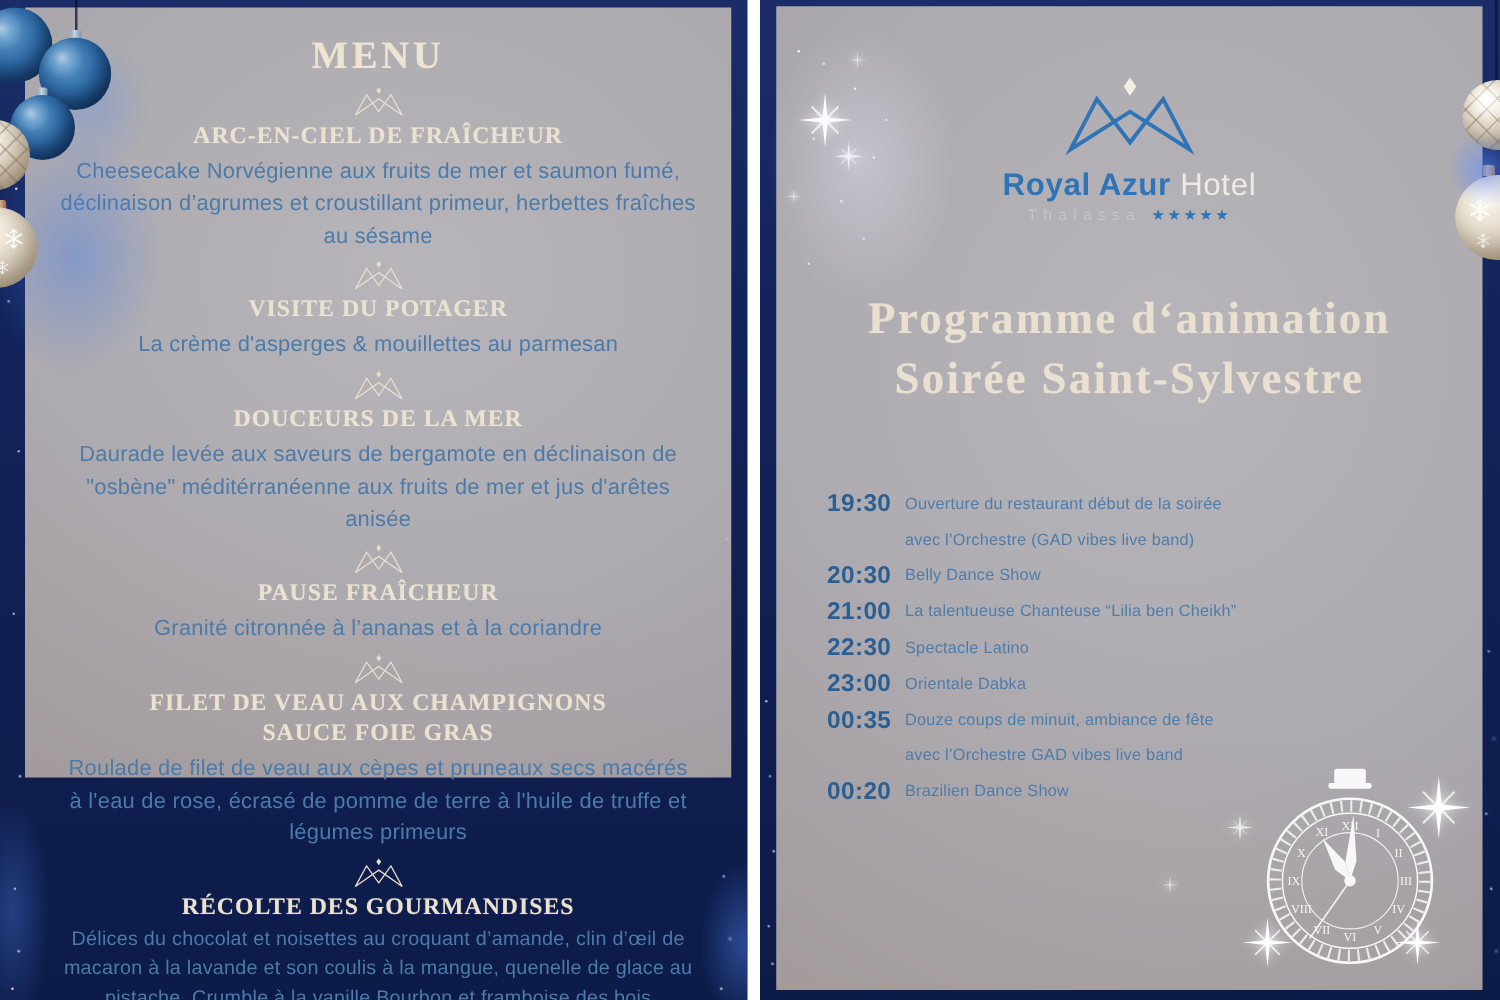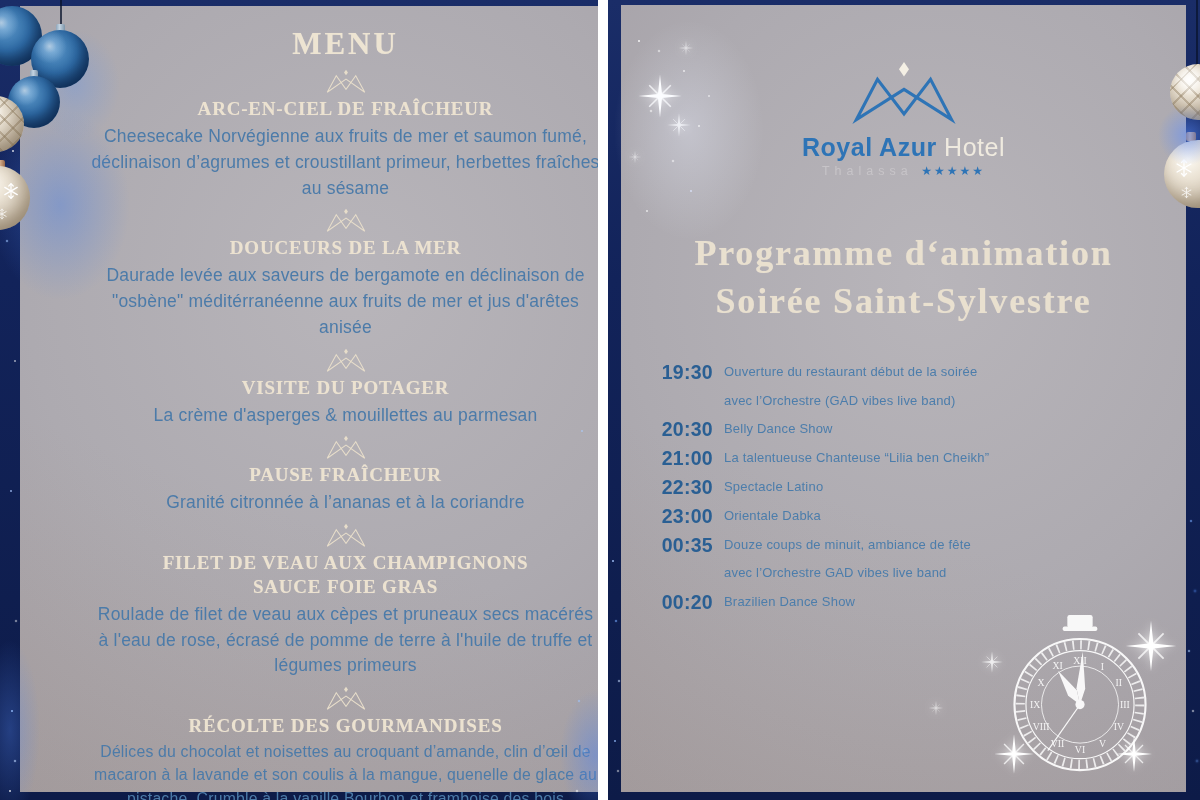--- a/index.html
+++ b/index.html
@@ -10,21 +10,21 @@
   }
   .panel{position:absolute;top:0;height:800px;overflow:hidden;}
   .panel-left{left:0;width:598px;background:linear-gradient(180deg,#1a2d68 0%,#12235a 35%,#0d1b48 100%);}
   .panel-right{left:608px;width:592px;background:linear-gradient(180deg,#1a2d68 0%,#12235a 35%,#0d1b48 100%);}
   .card{
     position:absolute;
     background:
       linear-gradient(200deg,rgba(0,0,0,0) 62%,rgba(166,136,104,.12) 100%),
       radial-gradient(120% 95% at 55% 35%, #b8b5ba 0%, #adaab0 45%, #a29da3 82%, #9c959c 100%);
   }
-  .card-left{left:20px;top:6px;width:565px;height:786px;padding-left:43px;}
+  .card-left{left:20px;top:6px;width:565px;height:616px;}
   .card-right{left:13px;top:5px;width:565px;height:787px;}
   h1.menu-title{
     margin:20px 0 0 0;text-align:center;font-family:"Liberation Serif",serif;
     font-size:31px;font-weight:700;letter-spacing:3px;color:#ede4d2;
     text-shadow:0 0 1px rgba(255,250,240,.35);
   }
   .course{text-align:center;}
   .course .crown{display:block;margin:7px auto 1px auto;}
   .course h3{
     margin:0;font-family:"Liberation Serif",serif;font-size:19px;font-weight:700;
@@ -42,21 +42,21 @@
   .brand{margin-top:4px;text-align:center;font-size:25px;letter-spacing:.5px;}
   .brand .b1{color:#2e74b6;font-weight:700;}
   .brand .b2{color:#efeadf;font-weight:400;}
   .thalassa{margin-top:2px;text-align:center;font-size:12.5px;letter-spacing:5px;color:#c7c4c8;}
   .thalassa .tstars{color:#2e74b6;letter-spacing:2px;font-size:12px;}
   .program-title{
     margin:52px 10px 0 10px;text-align:center;font-family:"Liberation Serif",serif;
     font-size:36px;font-weight:700;letter-spacing:1.8px;color:#e9e0cf;line-height:1.33;
     white-space:pre-line;text-shadow:0 0 1px rgba(255,250,240,.3);
   }
-  .schedule{margin-top:32px;padding:0 14px 0 24px;}
+  .schedule{margin-top:62px;padding:0 14px 0 24px;}
   .srow{display:grid;grid-template-columns:68px 1fr;column-gap:11px;line-height:28.8px;}
   .srow .time{font-weight:700;color:#2a5f93;font-size:19.5px;text-align:right;letter-spacing:.3px;}
   .srow .event{color:#4c7dab;font-size:13px;white-space:pre-line;letter-spacing:.2px;}
 
   
   .ball{position:absolute;border-radius:50%;}
   .ball-blue{
     background:
       radial-gradient(circle at 32% 28%, rgba(255,255,255,.55) 0%, rgba(180,215,245,.35) 12%, rgba(0,0,0,0) 30%),
       radial-gradient(circle at 40% 35%, #5d96c6 0%, #2f6da8 45%, #1b4a7c 78%, #123a64 100%);
@@ -119,32 +119,32 @@
       <h3>ARC-EN-CIEL DE FRAÎCHEUR</h3>
       <p>Cheesecake Norvégienne aux fruits de mer et saumon fumé,
 déclinaison d’agrumes et croustillant primeur, herbettes fraîches
 au sésame</p>
     </div>
 
     <div class="course">
       <svg class="crown" width="46" height="27" style="color:#e7ddca">
           <use href="#crown"></use>
         </svg>
+      <h3>VISITE DU POTAGER</h3>
+      <p>La crème d'asperges &amp; mouillettes au parmesan</p>
+    </div>
+
+    <div class="course">
+      <svg class="crown" width="46" height="27" style="color:#e7ddca">
+          <use href="#crown"></use>
+        </svg>
       <h3>DOUCEURS DE LA MER</h3>
       <p>Daurade levée aux saveurs de bergamote en déclinaison de
 "osbène" méditérranéenne aux fruits de mer et jus d'arêtes
 anisée</p>
-    </div>
-
-    <div class="course">
-      <svg class="crown" width="46" height="27" style="color:#e7ddca">
-          <use href="#crown"></use>
-        </svg>
-      <h3>VISITE DU POTAGER</h3>
-      <p>La crème d'asperges &amp; mouillettes au parmesan</p>
     </div>
 
     <div class="course">
       <svg class="crown" width="46" height="27" style="color:#e7ddca">
           <use href="#crown"></use>
         </svg>
       <h3>PAUSE FRAÎCHEUR</h3>
       <p>Granité citronnée à l’ananas et à la coriandre</p>
     </div>
 

